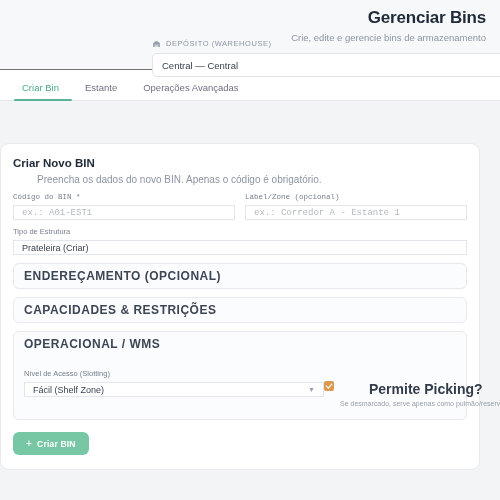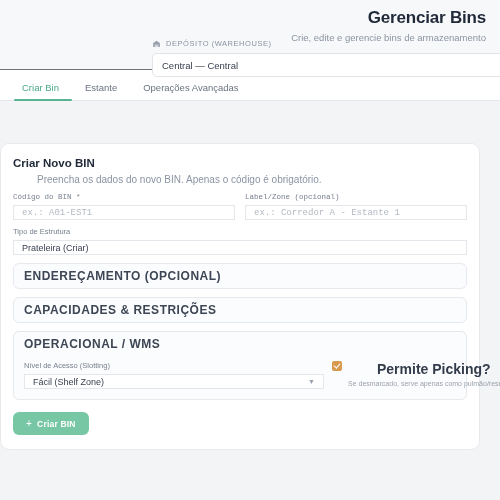--- a/index.html
+++ b/index.html
@@ -201,23 +201,23 @@
     font-size: 12px;
     font-weight: bold;
     letter-spacing: 0.5px;
     color: #3d4654;
     text-transform: uppercase;
     line-height: 10px;
   }
   .panel.open { padding-bottom: 10px; }
   .panel-body {
     display: flex;
-    align-items: flex-end;
-    gap: 8px;
-    margin-top: 0;
+    align-items: flex-start;
+    gap: 0;
+    margin-top: 20px;
   }
   .panel-body .field { flex: 0 0 300px; }
 
   .check-wrap {
     display: flex;
     align-items: flex-start;
     gap: 6px;
     padding-top: 11px;
     flex: 1;
     min-width: 0;

